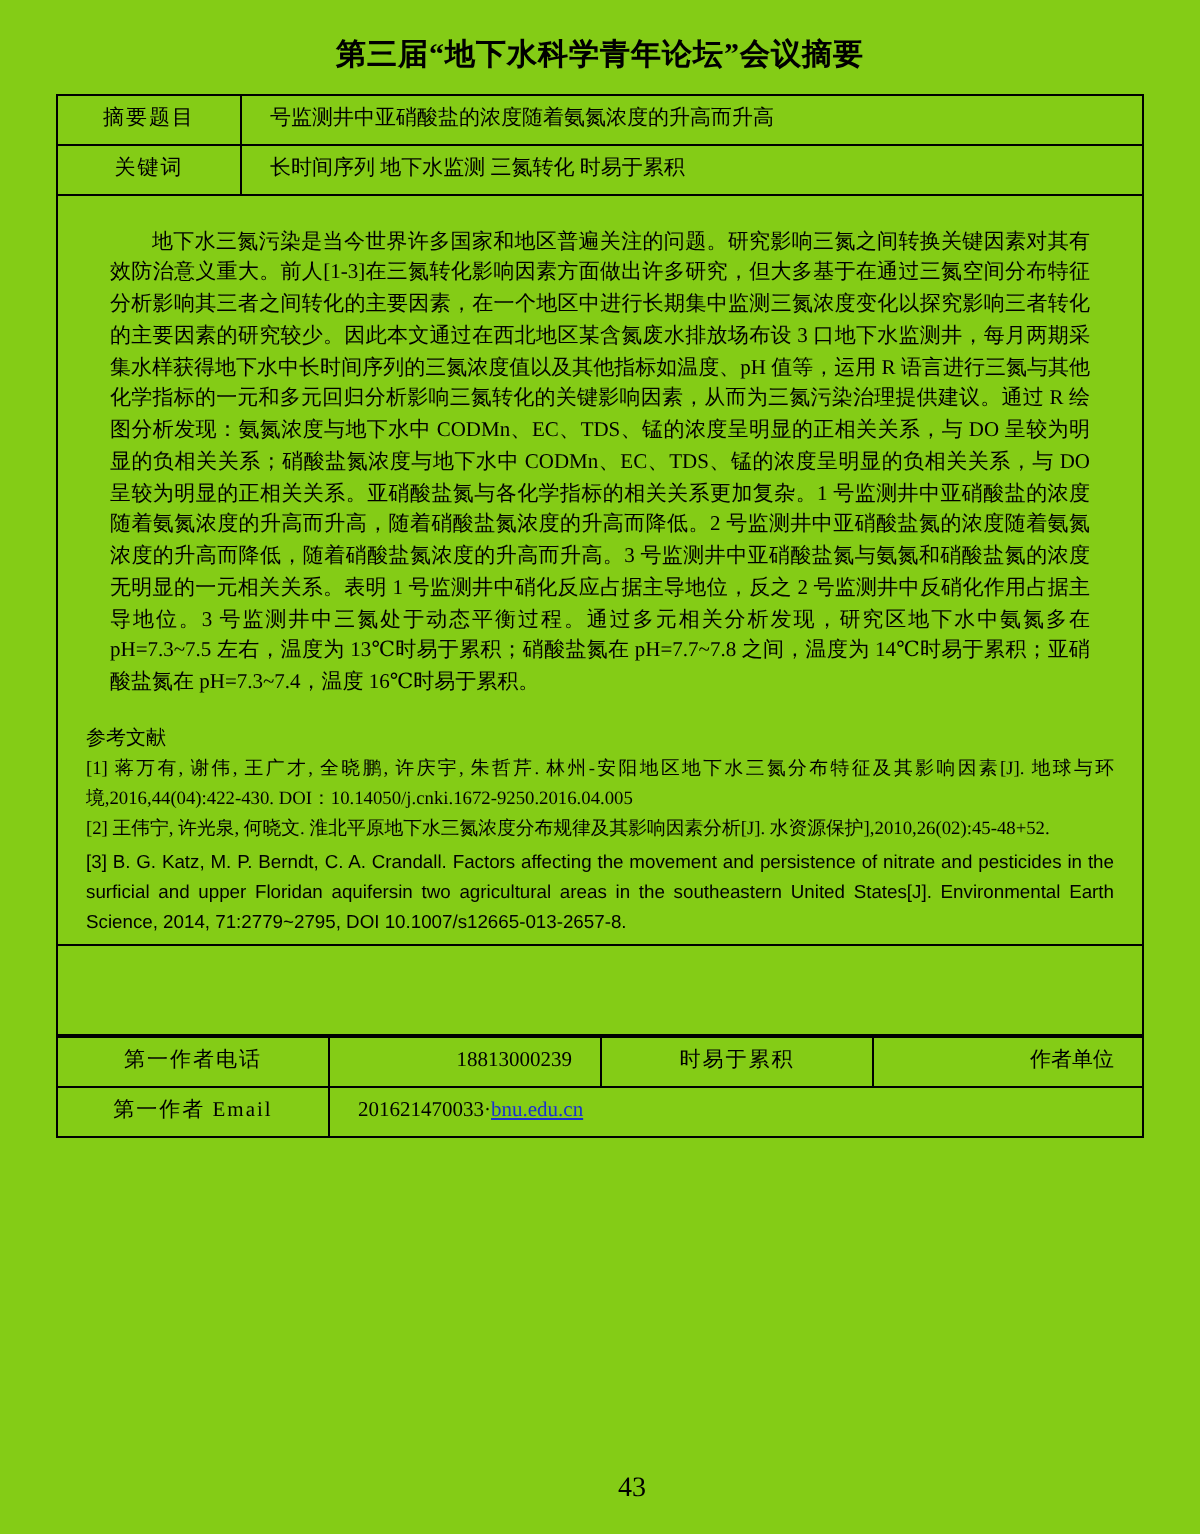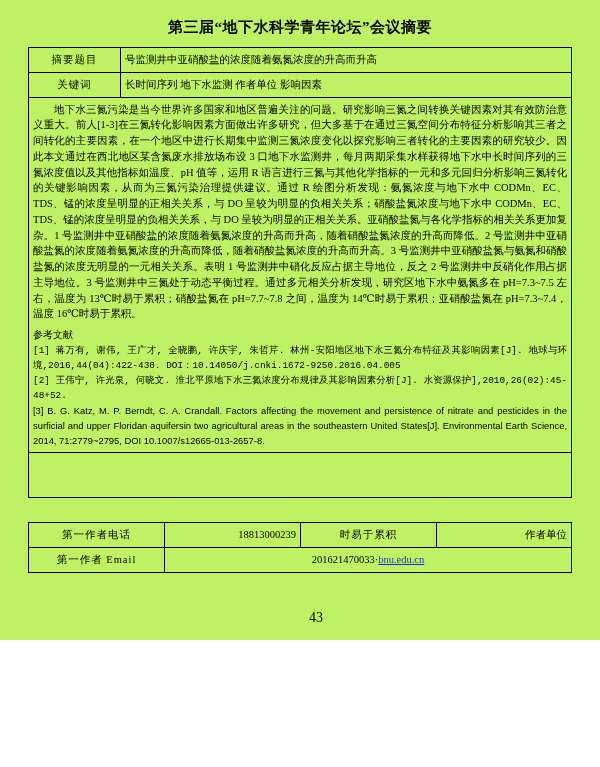--- a/index.html
+++ b/index.html
@@ -12,40 +12,40 @@
     height: 767px;
     font-family: "Liberation Serif", "DejaVu Serif", serif;
     color: #000;
     position: relative;
     overflow: hidden;
   }
   .page {
     position: absolute;
     left: 0; top: 0;
     width: 600px;
-    height: 640px;
-    background: #bef264;
+    height: 767px;
+    background: #84cc16;
   }
   .doc-title {
     text-align: center;
     font-size: 15px;
     font-weight: bold;
     letter-spacing: 0.5px;
     margin: 18px 0 10px 0;
   }
   .sheet {
     margin: 0 28px;
     border: 1px solid #000;
     border-collapse: collapse;
     width: 544px;
     table-layout: fixed;
   }
   .sheet td {
     border: 1px solid #000;
-    padding: 4px 4px;
+    padding: 4px 14px;
     font-size: 10.5px;
     vertical-align: middle;
     line-height: 1.5;
   }
   .lbl {
     text-align: center;
     width: 92px;
     font-size: 11px;
     letter-spacing: 1px;
   }
@@ -54,36 +54,35 @@
   }
   .val-top { vertical-align: top; }
   .unit-line { display: block; }
   .body-cell {
     padding: 6px 8px 8px 8px;
     font-size: 9.6px;
     line-height: 1.62;
     text-align: justify;
   }
   .body-cell p {
-    margin: 0;
+    margin: 12px;
     text-indent: 2em;
     text-align: justify;
   }
   .refs-head {
     margin: 5px 0 1px 0 !important;
     text-indent: 0 !important;
     font-size: 10px;
   }
   .ref {
     margin: 0 !important;
     text-indent: 0 !important;
     text-align: justify;
     font-size: 9.4px;
     line-height: 1.6;
-    font-family: Liberation Mono, monospace;
   }
   .ref-en {
     font-family: Liberation Sans, sans-serif;
   }
   .spacer-row td {
     height: 36px;
     border-left: 1px solid #000;
     border-right: 1px solid #000;
     border-top: none;
     border-bottom: none;
@@ -92,21 +91,20 @@
     text-align: center;
     font-size: 11px;
     letter-spacing: 1px;
     width: 110px;
   }
   .foot-val {
     text-align: right;
     font-size: 11px;
   }
   .email-val {
-    text-align: center;
     font-size: 11px;
   }
   .email-val .blue { color: #1a2fd0; text-decoration: underline; }
   .pagenum {
     position: absolute;
     bottom: 14px;
     left: 16px;
     width: 600px;
     text-align: center;
     font-size: 14px;
@@ -124,38 +122,38 @@
       <col style="width:92px">
       <col>
     </colgroup>
     <tbody>
       <tr>
         <td class="lbl">摘要题目</td>
         <td class="val">号监测井中亚硝酸盐的浓度随着氨氮浓度的升高而升高</td>
       </tr>
       <tr>
         <td class="lbl">关键词</td>
-        <td class="val">长时间序列   地下水监测   作者单位   影响因素</td>
+        <td class="val">长时间序列   地下水监测   三氮转化   时易于累积</td>
       </tr>
       <tr>
         <td class="body-cell" colspan="2">
           <p>地下水三氮污染是当今世界许多国家和地区普遍关注的问题。研究影响三氮之间转换关键因素对其有效防治意义重大。前人[1-3]在三氮转化影响因素方面做出许多研究，但大多基于在通过三氮空间分布特征分析影响其三者之间转化的主要因素，在一个地区中进行长期集中监测三氮浓度变化以探究影响三者转化的主要因素的研究较少。因此本文通过在西北地区某含氮废水排放场布设 3 口地下水监测井，每月两期采集水样获得地下水中长时间序列的三氮浓度值以及其他指标如温度、pH 值等，运用 R 语言进行三氮与其他化学指标的一元和多元回归分析影响三氮转化的关键影响因素，从而为三氮污染治理提供建议。通过 R 绘图分析发现：氨氮浓度与地下水中 CODMn、EC、TDS、锰的浓度呈明显的正相关关系，与 DO 呈较为明显的负相关关系；硝酸盐氮浓度与地下水中 CODMn、EC、TDS、锰的浓度呈明显的负相关关系，与 DO 呈较为明显的正相关关系。亚硝酸盐氮与各化学指标的相关关系更加复杂。1 号监测井中亚硝酸盐的浓度随着氨氮浓度的升高而升高，随着硝酸盐氮浓度的升高而降低。2 号监测井中亚硝酸盐氮的浓度随着氨氮浓度的升高而降低，随着硝酸盐氮浓度的升高而升高。3 号监测井中亚硝酸盐氮与氨氮和硝酸盐氮的浓度无明显的一元相关关系。表明 1 号监测井中硝化反应占据主导地位，反之 2 号监测井中反硝化作用占据主导地位。3 号监测井中三氮处于动态平衡过程。通过多元相关分析发现，研究区地下水中氨氮多在 pH=7.3~7.5 左右，温度为 13℃时易于累积；硝酸盐氮在 pH=7.7~7.8 之间，温度为 14℃时易于累积；亚硝酸盐氮在 pH=7.3~7.4，温度 16℃时易于累积。</p>
           <p class="refs-head">参考文献</p>
           <p class="ref">[1] 蒋万有, 谢伟, 王广才, 全晓鹏, 许庆宇, 朱哲芹. 林州-安阳地区地下水三氮分布特征及其影响因素[J]. 地球与环境,2016,44(04):422-430. DOI：10.14050/j.cnki.1672-9250.2016.04.005</p>
           <p class="ref">[2] 王伟宁, 许光泉, 何晓文. 淮北平原地下水三氮浓度分布规律及其影响因素分析[J]. 水资源保护],2010,26(02):45-48+52.</p>
           <p class="ref ref-en">[3] B. G. Katz, M. P. Berndt, C. A. Crandall. Factors affecting the movement and persistence of nitrate and pesticides in the surficial and upper Floridan aquifersin two agricultural areas in the southeastern United States[J]. Environmental Earth Science, 2014, 71:2779~2795, DOI 10.1007/s12665-013-2657-8.</p>
         </td>
       </tr>
       <tr class="spacer-row">
         <td colspan="2"></td>
       </tr>
     </tbody>
   </table>
 
-  <table class="sheet" style="border-top:none;margin-top:24px;">
+  <table class="sheet" style="border-top:none;">
     <colgroup>
       <col style="width:136px">
       <col style="width:136px">
       <col style="width:136px">
       <col>
     </colgroup>
     <tbody>
       <tr>
         <td class="foot-lbl">第一作者电话</td>
         <td class="foot-val">18813000239</td>

